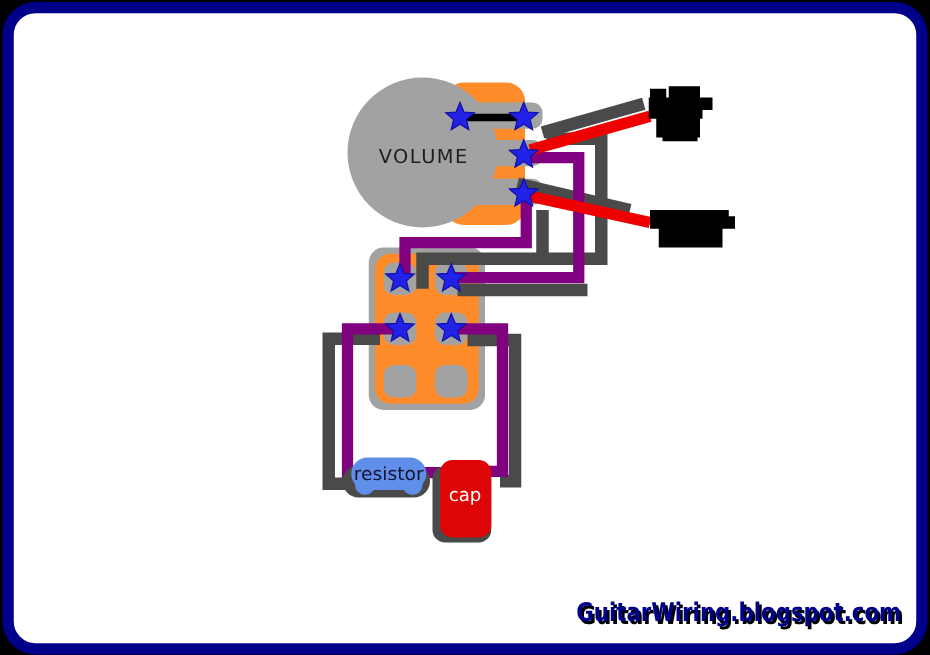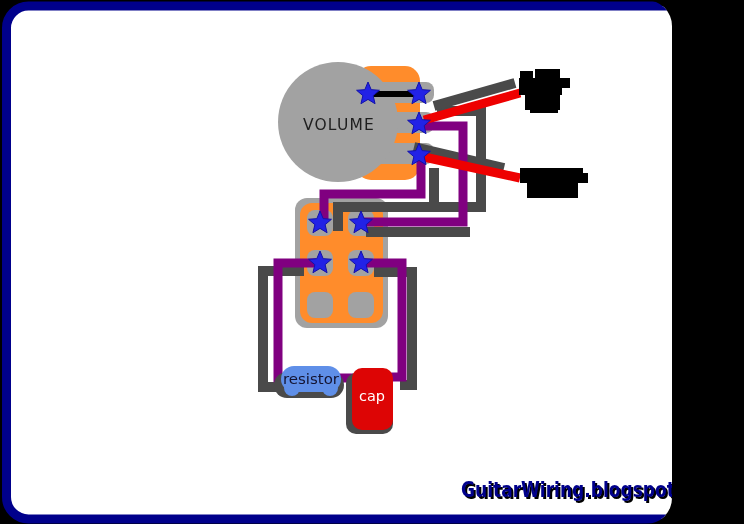--- a/index.html
+++ b/index.html
@@ -1,16 +1,16 @@
 <!DOCTYPE html>
 <html><head>
 <meta charset="utf-8">
 <style>
   html,body{margin:0;padding:0;background:#000;}
-  .stage{position:relative;width:672px;height:524px;overflow:hidden;border-radius:26px;}
+  .stage{position:relative;width:744px;height:524px;overflow:hidden;border-radius:26px;}
   svg{display:block;}
   text{font-family:"DejaVu Sans","Liberation Sans",sans-serif;}
   .pot-label{font-size:15.5px;letter-spacing:1.2px;fill:#1e1e1e;}
   .resistor-label{font-size:14.5px;fill:#141432;}
   .cap-label{font-size:14.5px;fill:#ffffff;}
   .watermark{font-size:20.5px;font-weight:bold;}
   .wire{fill:none;stroke-width:9;stroke-linecap:butt;stroke-linejoin:miter;}
   .wire-thin{fill:none;stroke-width:6;}
   .shadow{fill:none;stroke-width:10;stroke-linejoin:miter;}
 </style>

